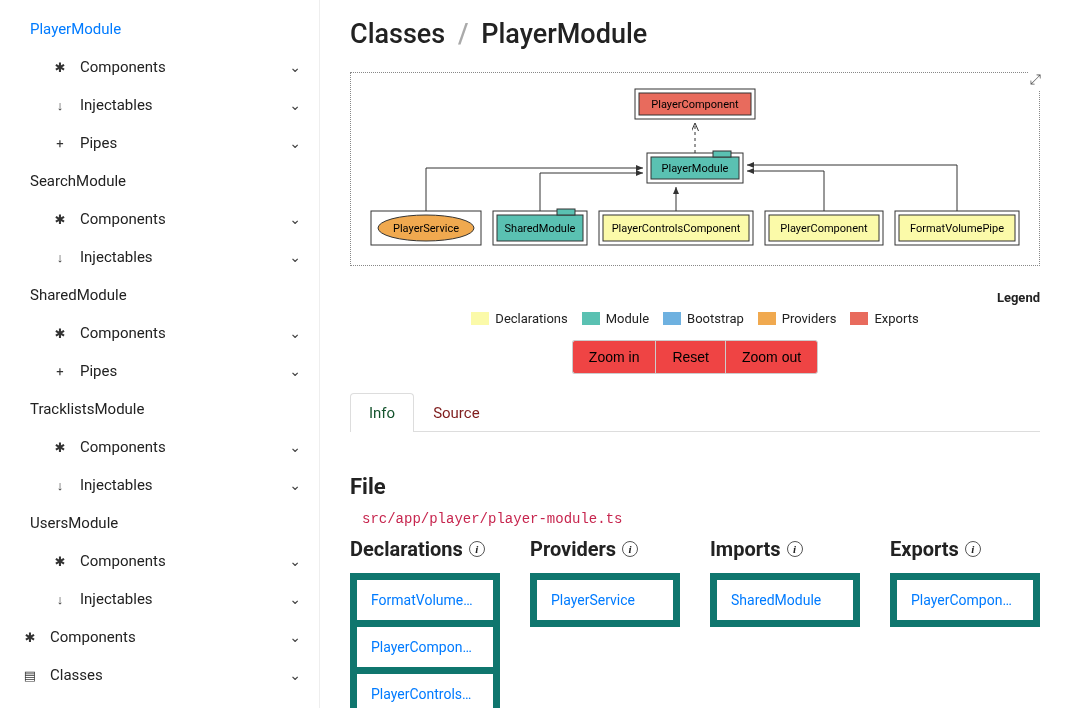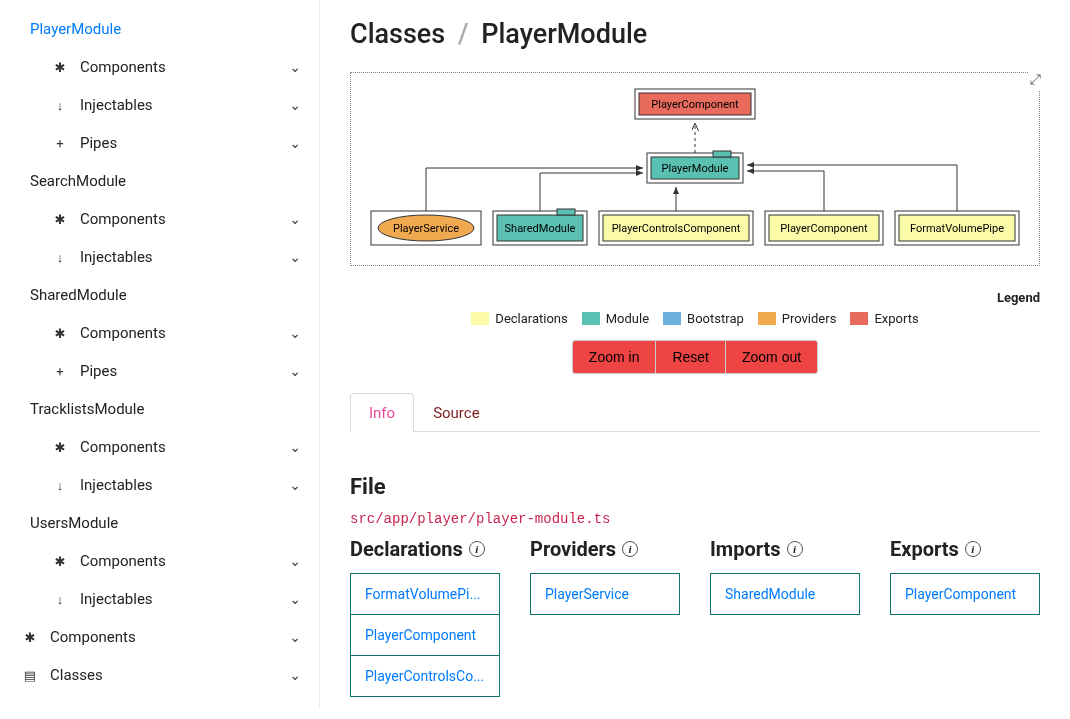--- a/index.html
+++ b/index.html
@@ -24,29 +24,29 @@
   .legend-row { display: flex; justify-content: center; gap: 14px; font-size: 13px; }
   .lg { display: flex; align-items: center; gap: 6px; }
   .sw { width: 18px; height: 13px; display: inline-block; }
   .zoombar { text-align: center; margin: 14px 0 18px 0; }
   .zoombar button { border: 1px solid #ccc; background: #ef4444; padding: 8px 16px; font-size: 14px; cursor: pointer; }
   .zoombar button:first-child { border-right: none; border-radius: 3px 0 0 3px; }
   .zoombar button:nth-child(2) { border-right: none; }
   .zoombar button:last-child { border-radius: 0 3px 3px 0; }
   .tabs { border-bottom: 1px solid #ddd; display: flex; }
   .tab { padding: 10px 18px; font-size: 15px; cursor: pointer; border: 1px solid transparent; border-bottom: none; position: relative; top: 1px; }
-  .tab.active { border-color: #ddd; border-radius: 4px 4px 0 0; background: #fff; color: #ec4899; text-align: right; }
+  .tab.active { border-color: #ddd; border-radius: 4px 4px 0 0; background: #fff; color: #14532d; text-align: right; }
   .tab.inactive { color: #7f1d1d; }
   .section-h { font-size: 22px; font-weight: 700; margin: 42px 0 12px 0; display: flex; align-items: center; gap: 8px; }
-  .file-path { font-family: "SFMono-Regular", Consolas, "Liberation Mono", Menlo, monospace; color: #c7254e; font-size: 14px; }
+  .file-path { font-family: "SFMono-Regular", Consolas, "Liberation Mono", Menlo, monospace; color: #c7254e; font-size: 14px; margin-left: 12px; }
   .cols { display: flex; gap: 30px; margin-top: 10px; }
   .col { flex: 1; min-width: 0; }
   .col h3 { font-size: 20px; font-weight: 700; margin-bottom: 12px; display: flex; align-items: center; gap: 6px; }
   .info-ic { width: 16px; height: 16px; border: 1.5px solid #555; border-radius: 50%; display: inline-flex; align-items: center; justify-content: center; font-size: 11px; font-family: serif; font-style: italic; }
-  .card-list .card { border: 1px solid #0f766e; padding: 12px 14px; font-size: 14px; color: #007bff; cursor: pointer; white-space: nowrap; overflow: hidden; text-overflow: ellipsis; }
+  .card-list .card { border: 7px solid #0f766e; padding: 12px 14px; font-size: 14px; color: #007bff; cursor: pointer; white-space: nowrap; overflow: hidden; text-overflow: ellipsis; }
   .card-list .card + .card { border-top: none; }
   
   .node-box { stroke: #333; stroke-width: 1; fill: #fff; }
   .node-inner { stroke: #333; stroke-width: 1; }
   .node-text { font-size: 11px; font-family: inherit; text-anchor: middle; dominant-baseline: middle; }
   .edge { stroke: #333; stroke-width: 1; fill: none; }
 </style>
 </head>
 <body>
 

